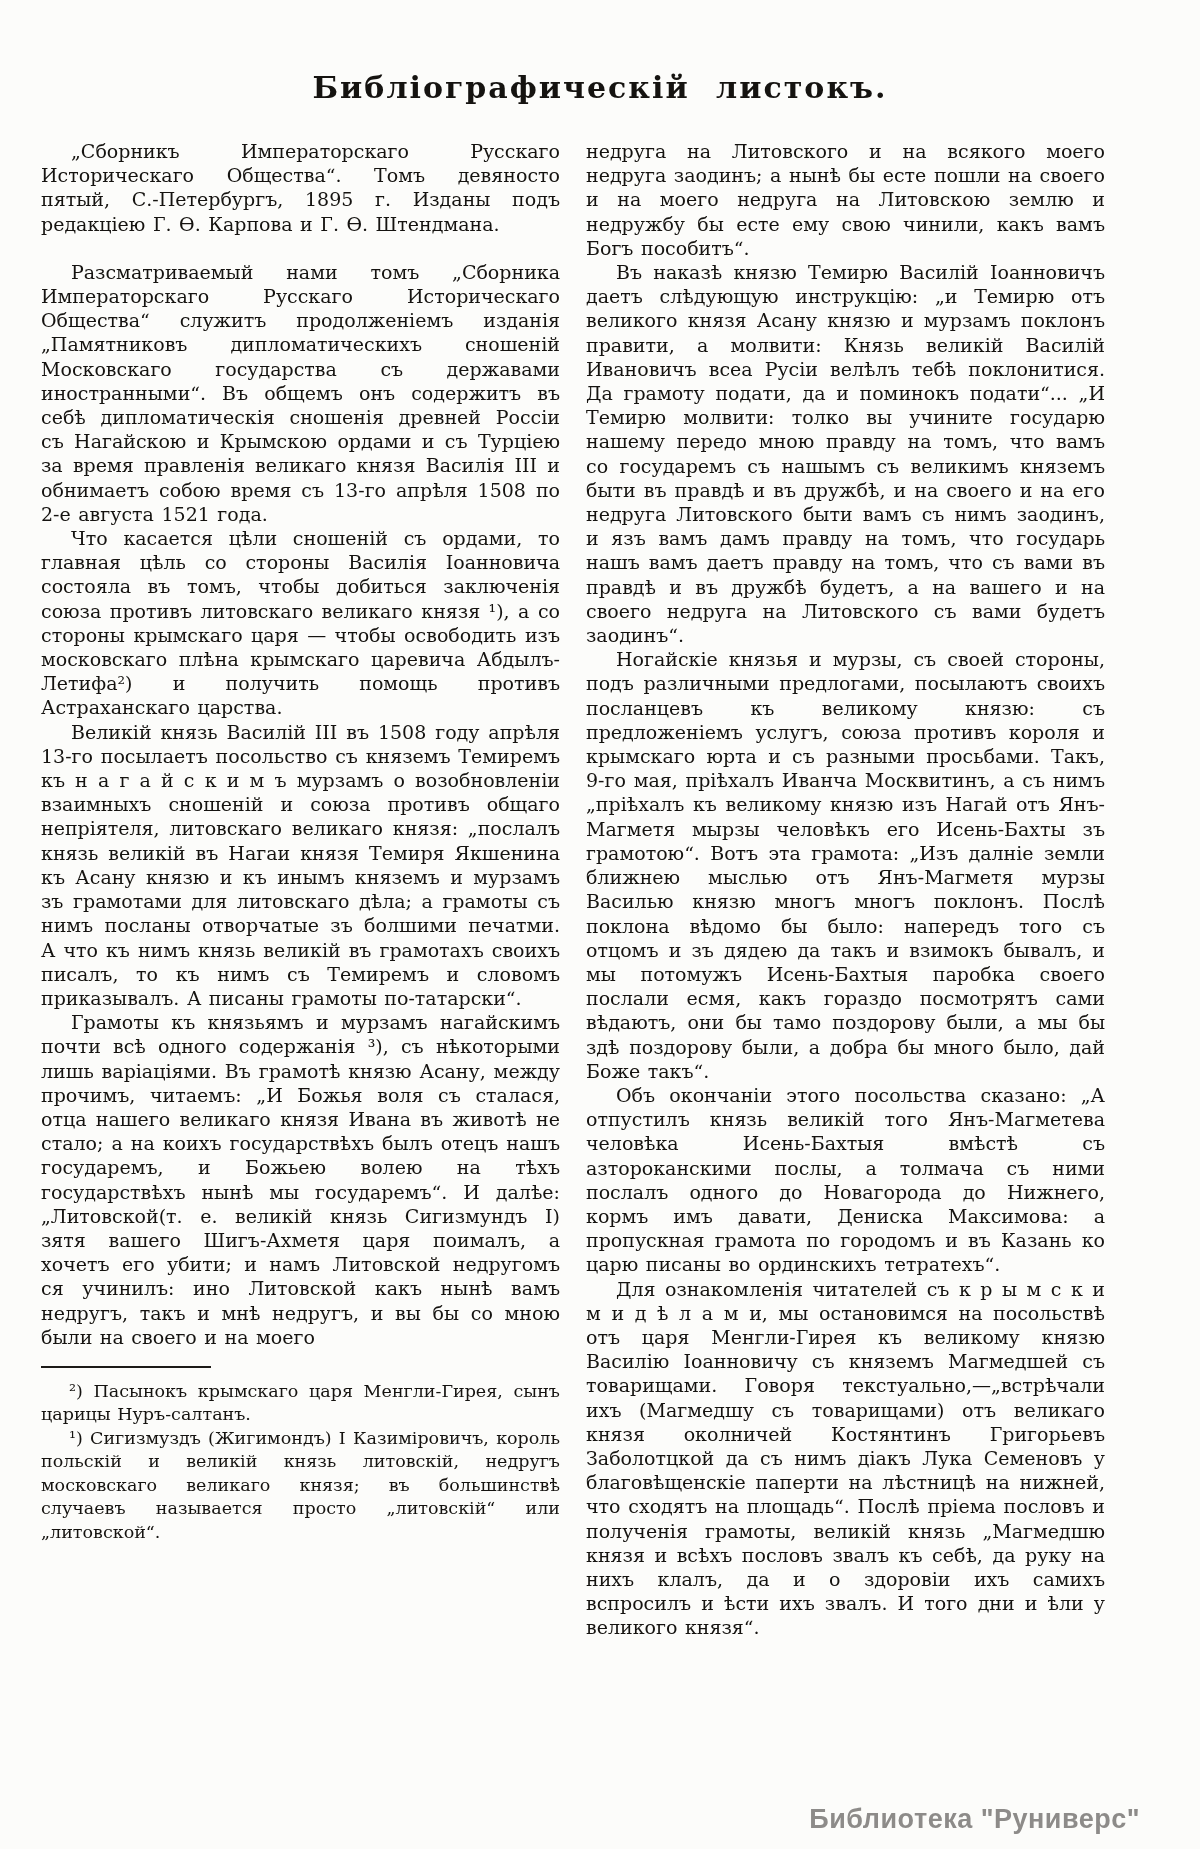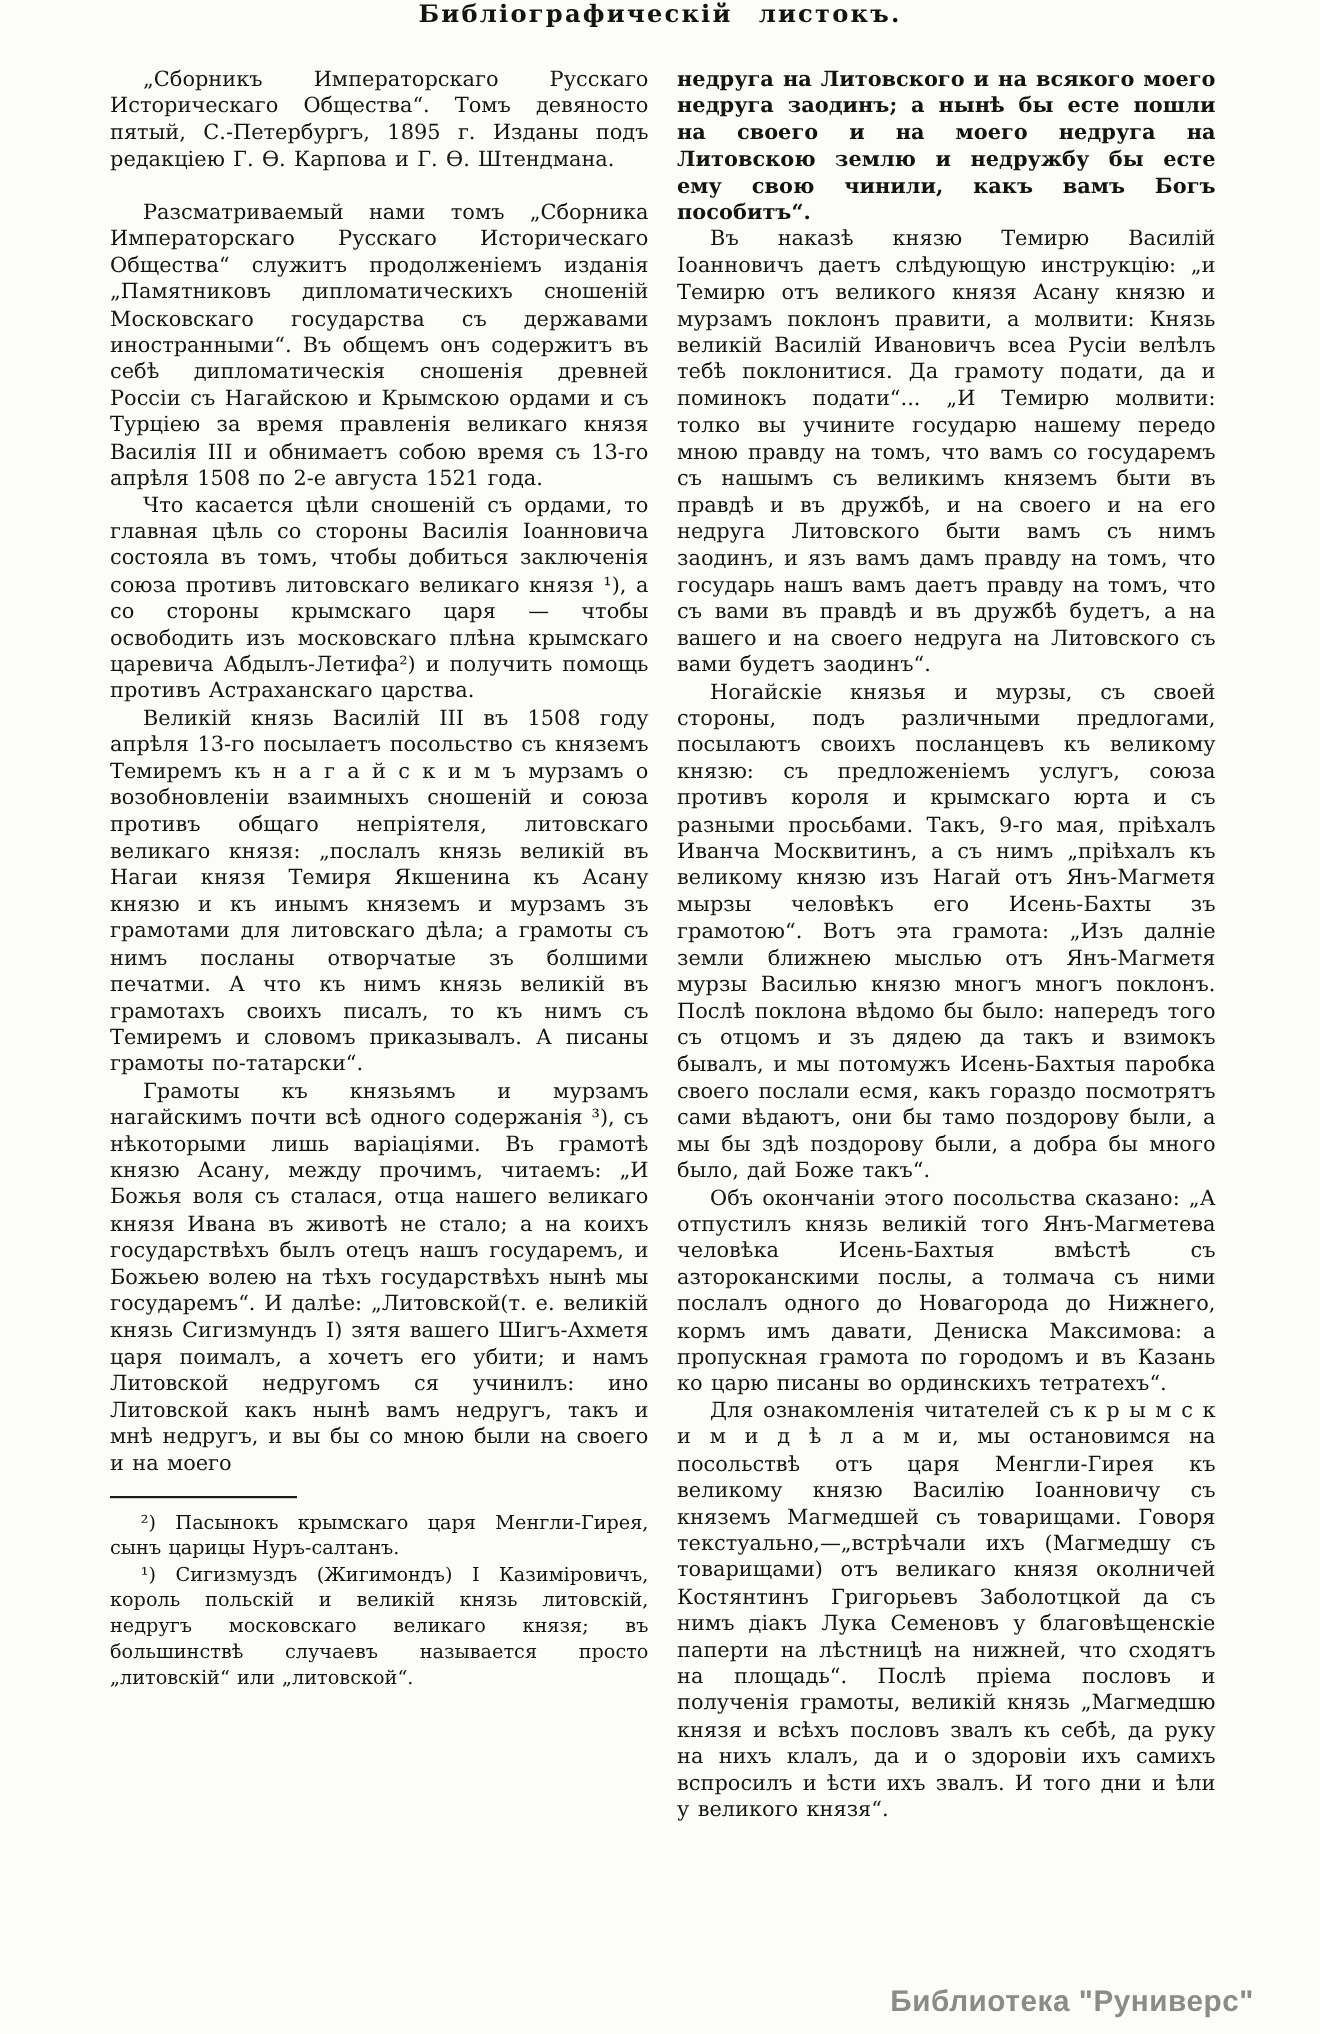--- a/index.html
+++ b/index.html
@@ -8,43 +8,44 @@
     width: 1200px;
     height: 1849px;
     background: #fcfcfa;
     color: #151310;
     font-family: "DejaVu Serif", serif;
     overflow: hidden;
     box-sizing: border-box;
   }
   .title {
     text-align: center;
-    font-size: 22px;
+    padding-top: 70px;
+    font-size: 30px;
     font-weight: bold;
     letter-spacing: 2px;
     word-spacing: 14px;
     white-space: nowrap;
   }
   .columns {
     display: flex;
     gap: 26px;
-    padding: 34px 95px 0 100px;
+    padding: 34px 95px 0 41px;
     align-items: flex-start;
   }
   .col { width: 50%; box-sizing: border-box; }
   p.body {
     font-size: 19px;
     line-height: 24.2px;
     text-align: justify;
     margin: 0;
     text-indent: 30px;
     word-spacing: 1.5px;
   }
   p.lead-gap { margin-bottom: 24px; }
-  p.continuation { text-indent: 0; font-weight: bold; }
+  p.continuation { text-indent: 0; }
   .footnote-rule {
     width: 170px;
     height: 0;
     border-top: 2px solid #1c1a17;
     margin: 17px 0 12px 0;
   }
   p.footnote {
     font-size: 17.5px;
     line-height: 23.5px;
     text-align: justify;

